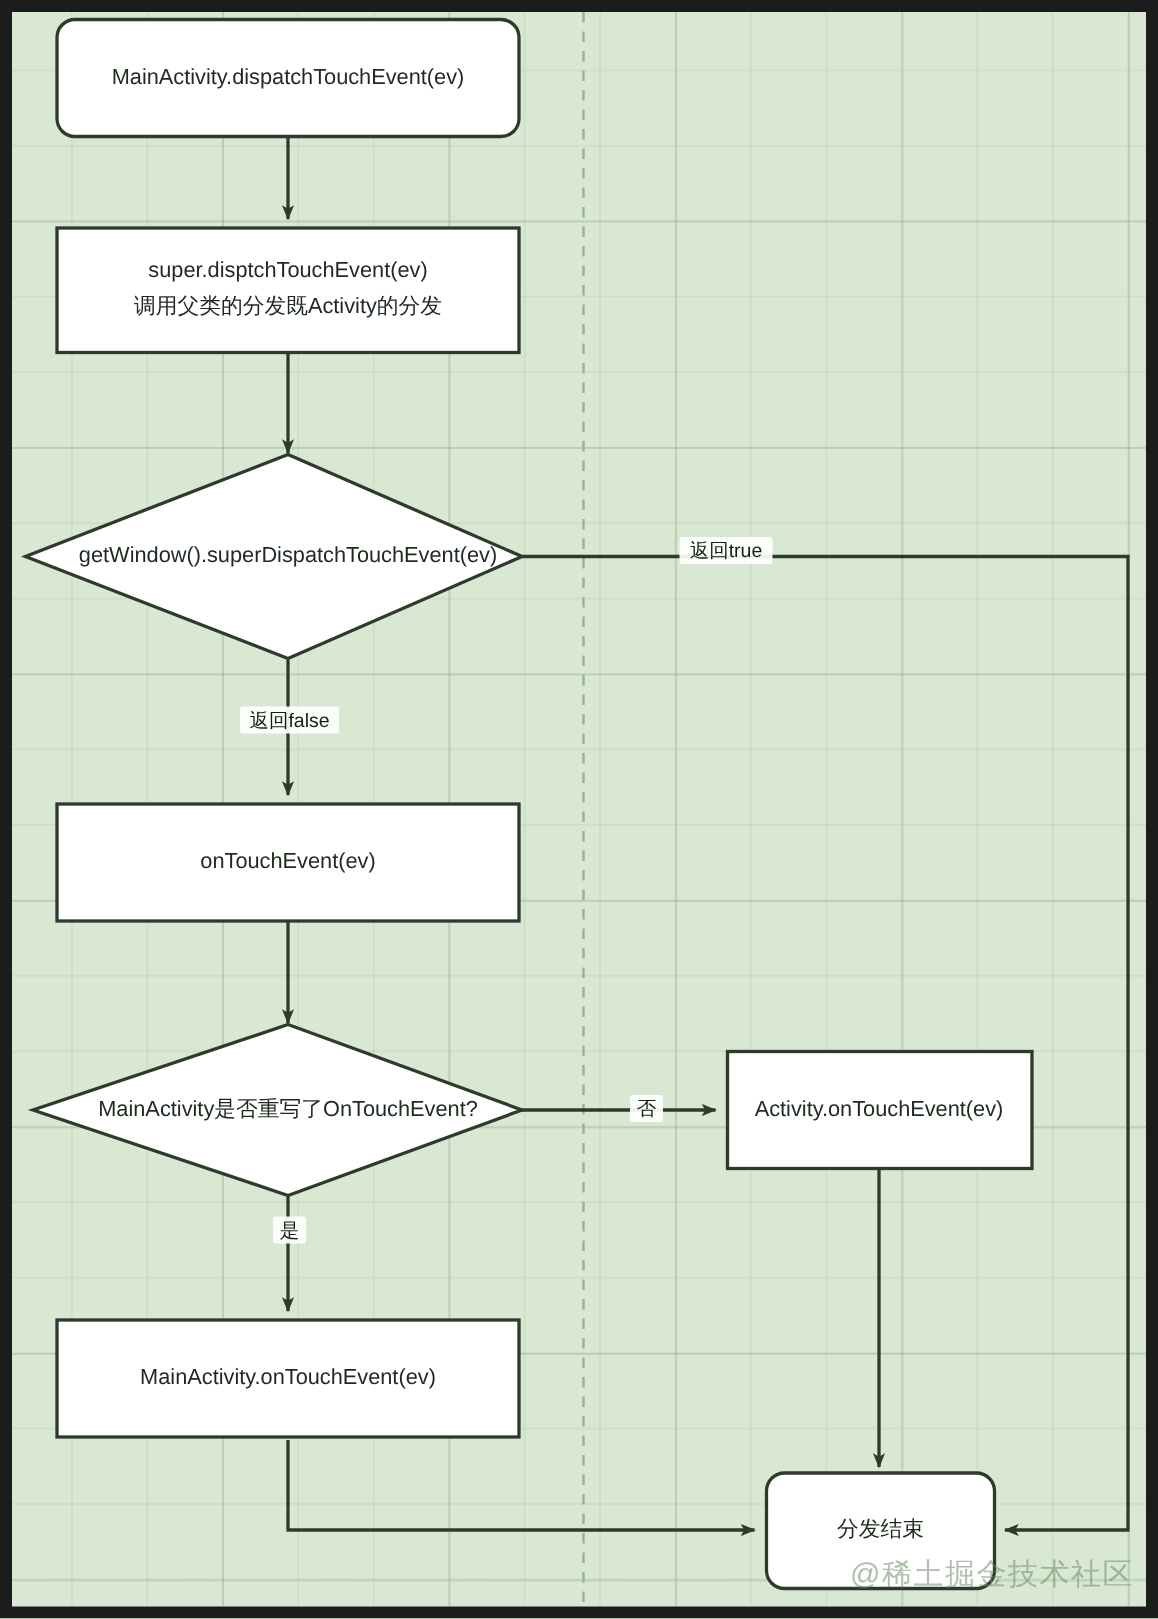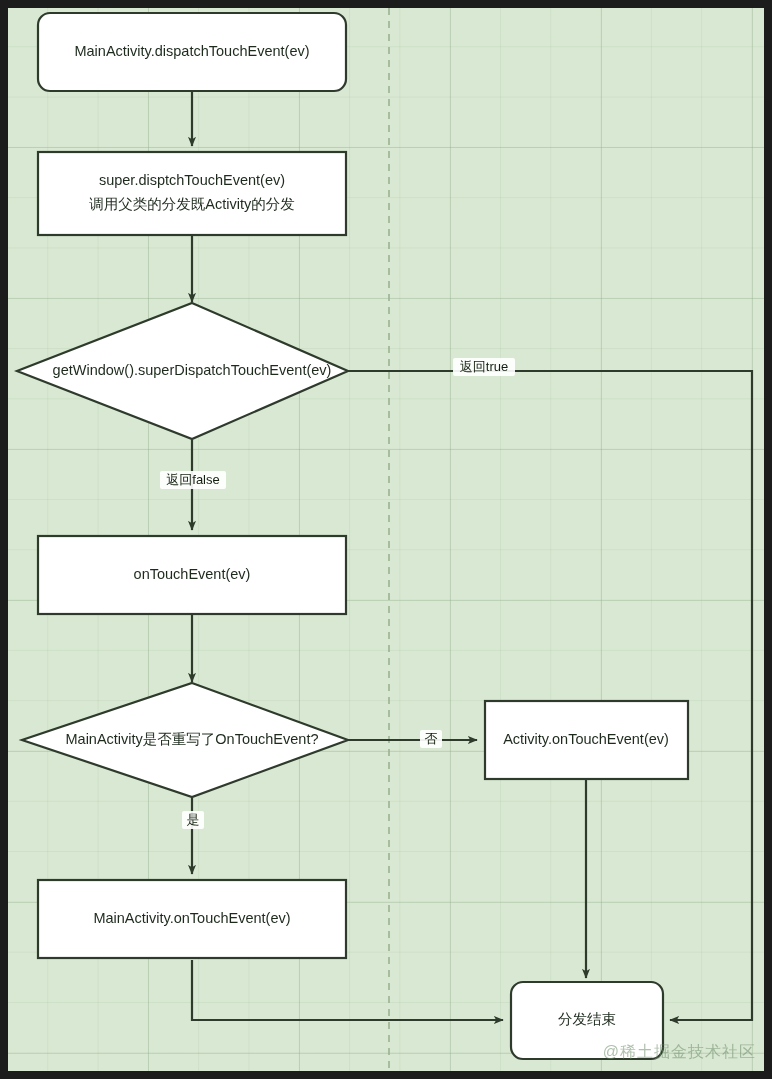--- a/index.html
+++ b/index.html
@@ -68,21 +68,21 @@
     stroke: #9ab392;
     stroke-width: 1.6;
     stroke-dasharray: 7 6;
     fill: none;
   }
   #watermark {
     position: absolute;
     right: 8px;
     bottom: 8px;
     font-family: "Liberation Sans", "DejaVu Sans", sans-serif;
-    font-size: 16px;
+    font-size: 20px;
     color: rgba(110,140,105,0.55);
     letter-spacing: 1px;
     white-space: nowrap;
     pointer-events: none;
   }
 </style>
 </head>
 <body>
 
 <div id="page">

